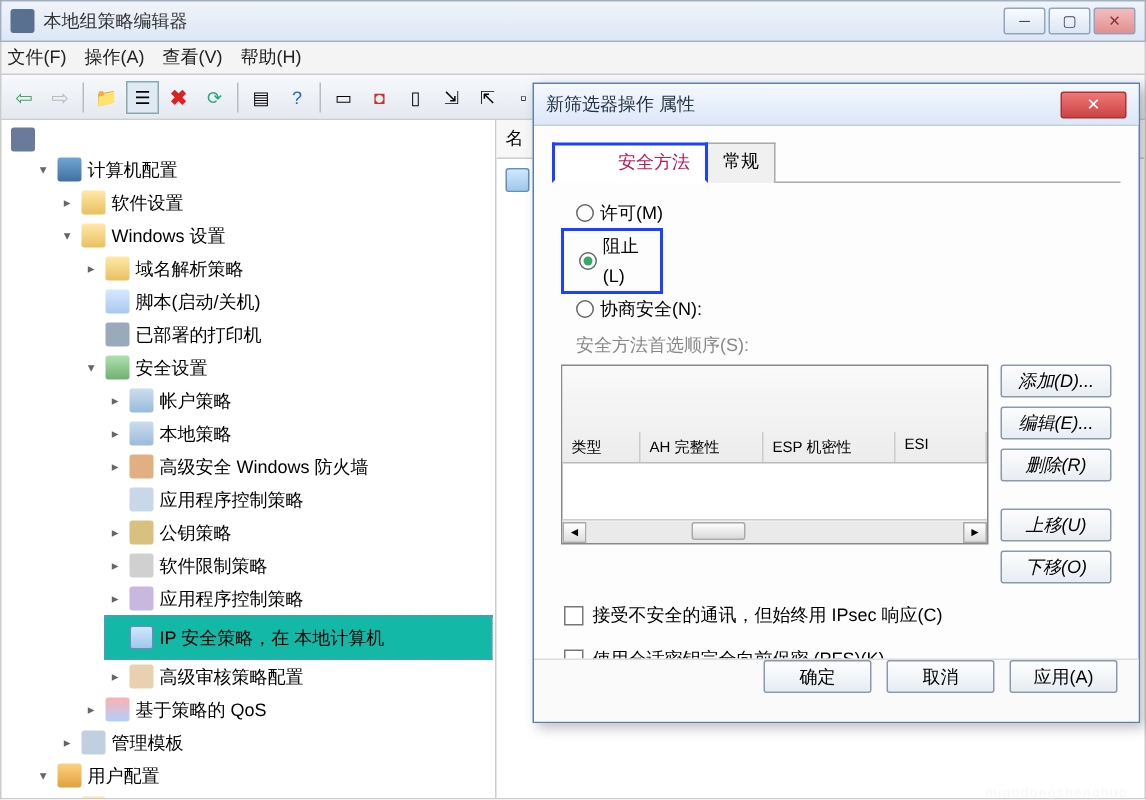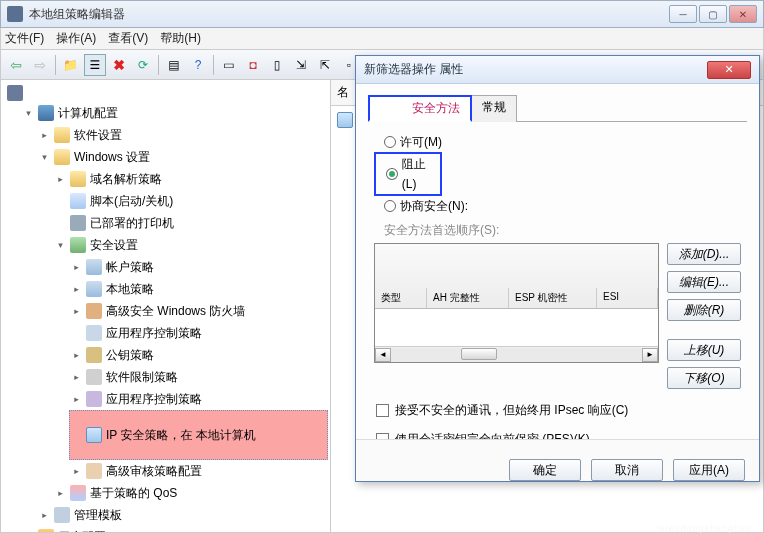--- a/index.html
+++ b/index.html
@@ -28,21 +28,21 @@
 
 .body { display:flex; height: calc(533px - 28px - 22px - 30px); border:1px solid #ccc; border-top:none; }
 .tree-pane { width: 330px; border-right: 1px solid #ccc; overflow:auto; padding:4px 2px; background:#fff; }
 .content-header { height:26px; border-bottom:1px solid #ccc; display:flex; align-items:center; padding:0 6px; background:#f7f7f7; }
 
 
 .tree ul { list-style:none; padding-left:16px; }
 .tree > ul { padding-left:2px; }
 .tree li { line-height:20px; white-space:nowrap; }
 .tree .node { display:flex; align-items:center; gap:4px; padding:1px 2px; }
-.tree .node.selected { background:#fca5a5; border:1px dotted #6a90c0; padding:14px 1px; }
+.tree .node.selected { background:#14b8a6; border:1px dotted #6a90c0; padding:4px 1px; }
 .exp { width:11px; height:11px; display:inline-flex; align-items:center; justify-content:center; font-size:9px; color:#666; }
 .icon { width:16px; height:16px; display:inline-block; border-radius:2px; }
 .i-root { background:#6a7a9a; }
 .i-comp { background:linear-gradient(#6fa6d6,#4070a0); }
 .i-folder { background:linear-gradient(#ffe9a8,#e8c060); }
 .i-script { background:linear-gradient(#d8e8ff,#a8c8f0); }
 .i-printer { background:#9ab; }
 .i-sec { background:linear-gradient(#b0e0b0,#70b070); }
 .i-pol { background:linear-gradient(#cde,#9bd); }
 .i-fw { background:#e0b080; }
@@ -79,21 +79,21 @@
 .th:nth-child(1){width:52px} .th:nth-child(2){width:82px} .th:nth-child(3){width:88px} .th:nth-child(4){flex:1}
 .tbody { flex:1; }
 .hscroll { height:16px; border-top:1px solid #ccc; background:#f0f0f0; position:relative; display:flex; align-items:center;}
 .hscroll .lbtn,.hscroll .rbtn{width:16px;height:14px;border:1px solid #aaa;background:linear-gradient(#fff,#ddd);display:flex;align-items:center;justify-content:center;font-size:8px;}
 .hscroll .track{flex:1;height:14px;background:#eaeaea;position:relative;}
 .hscroll .thumb{position:absolute;left:28%;width:36px;height:12px;top:0;background:linear-gradient(#fefefe,#d8d8d8);border:1px solid #aaa;border-radius:2px;}
 .side-btns { display:flex; flex-direction:column; gap:6px; width:74px;font-style:italic; }
 .btn { height:22px; border:1px solid #8a9aac; background:linear-gradient(#fdfdfd,#e8edf3); display:flex; align-items:center; justify-content:center; font-size:12px; border-radius:2px;}
 .chk-row { display:flex; align-items:center; gap:6px; padding:3px 0 3px 2px;}
 .chk { width:13px; height:13px; border:1px solid #777; background:#fff;}
-.dlg-footer { position:absolute; bottom:0; left:0; right:0; height:42px; border-top:1px solid #ddd; display:flex; align-items:flex-end; justify-content:flex-end; gap:10px; padding:0 14px; background:#fafafa;}
+.dlg-footer { position:absolute; bottom:0; left:0; right:0; height:42px; border-top:1px solid #ddd; display:flex; align-items:flex-start; justify-content:flex-end; gap:10px; padding:0 14px; background:#fafafa;}
 .fbtn { width:72px; height:22px; border:1px solid #8a9aac; background:linear-gradient(#fefefe,#e6ecf3); border-radius:2px; display:flex; align-items:center; justify-content:center;}
 
 .watermark { position:absolute; right:10px; bottom:6px; color:#fff; font-size:22px; font-weight:bold; text-shadow:0 0 4px rgba(255,255,255,.4); font-style:italic; letter-spacing:2px; opacity:.85; pointer-events:none;}
 .watermark-sub { position:absolute; right:12px; bottom:0; color:#eee; font-size:9px; opacity:.5; letter-spacing:1px;}
 </style>
 </head>
 <body>
 
 <div class="main-titlebar">
   <span class="title-icon"></span>

